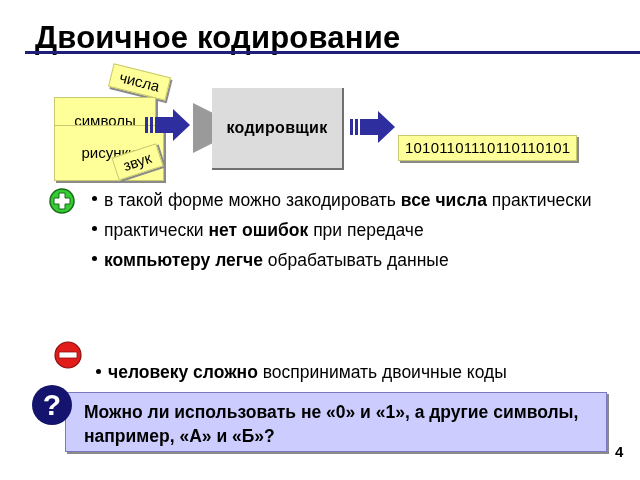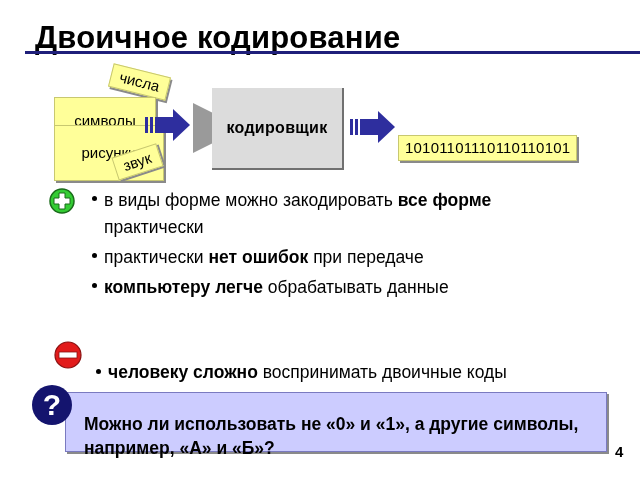--- a/index.html
+++ b/index.html
@@ -60,21 +60,21 @@
   .cons { top: 360px; left: 96px; width: 480px; }
   .cons li { line-height: 25px; }
   b { font-weight: bold; }
 
   .question-box {
     position: absolute; left: 65px; top: 392px; width: 540px; height: 58px;
     background: #ccccff; border: 1px solid #7a7ac0;
     box-shadow: 2px 2px 0 #8a8a8a;
   }
   .question-text {
-    position: absolute; left: 84px; top: 412px; width: 510px;
+    position: absolute; left: 84px; top: 400px; width: 510px;
     font-size: 17.5px; font-weight: bold; line-height: 24px;
   }
   .qmark-icon { left: 31px; top: 384px; }
   .page-number {
     position: absolute; left: 615px; top: 443px; font-size: 15px; font-weight: bold;
   }
 </style>
 </head>
 <body>
 
@@ -109,21 +109,21 @@
 </svg>
 
 <div class="binary-out">10101101110110110101</div>
 
 <svg class="icon plus-icon" width="26" height="26" viewBox="0 0 26 26">
   <circle cx="13" cy="13" r="12" fill="#33cc33" stroke="#1a6b1a" stroke-width="1.5"></circle>
   <path d="M10 5 H16 V10 H21 V16 H16 V21 H10 V16 H5 V10 H10 Z" fill="#ffffff" stroke="#1a6b1a" stroke-width="1"></path>
 </svg>
 
 <ul class="bullets pros">
-  <li><span>в виды форме можно закодировать </span><b>все форме</b><span> практически</span></li>
+  <li><span>в такой форме можно закодировать </span><b>все числа</b><span> практически</span></li>
   <li><span>практически </span><b>нет ошибок</b><span> при передаче</span></li>
   <li><span></span><b>компьютеру легче</b><span> обрабатывать данные</span></li>
 </ul>
 
 <svg class="icon minus-icon" width="28" height="28" viewBox="0 0 28 28">
   <circle cx="14" cy="14" r="13" fill="#e21b1b" stroke="#8a1010" stroke-width="1.2"></circle>
   <rect x="5" y="11" width="18" height="6" fill="#ffffff" stroke="#8a1010" stroke-width="0.8"></rect>
 </svg>
 
 <ul class="bullets cons">

